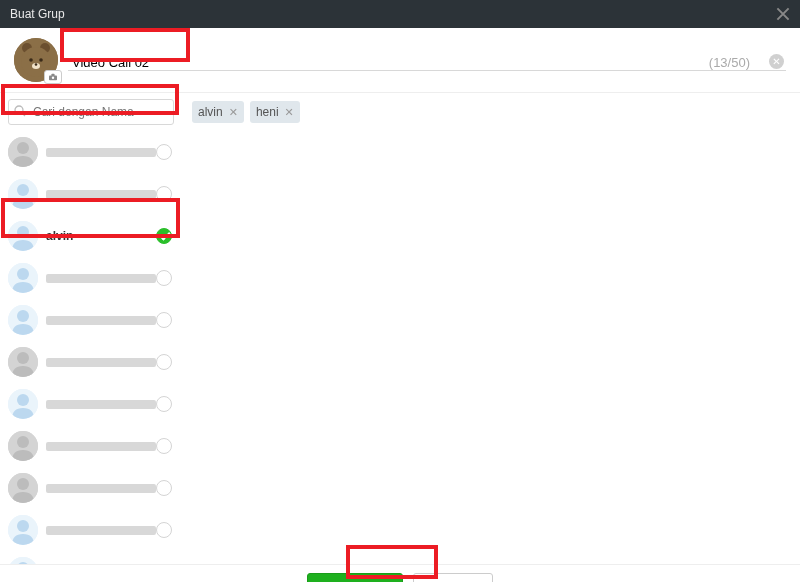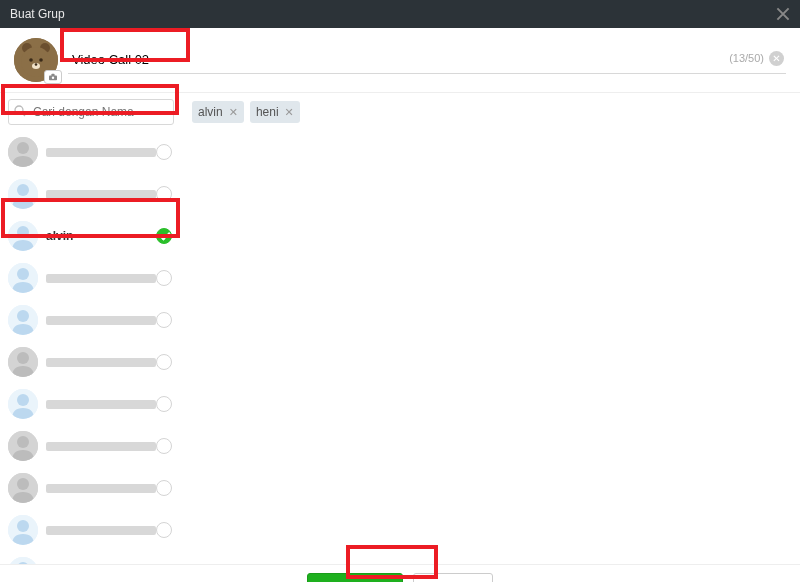--- a/index.html
+++ b/index.html
@@ -8,22 +8,22 @@
 .titlebar { background: #2c3338; height: 28px; display: flex; align-items: center; padding: 0 10px; color: #e8e8e8; font-size: 12px; justify-content: space-between; }
 .titlebar .close { width: 14px; height: 14px; color: #888; cursor: pointer; display: flex; align-items: center; justify-content: center; }
 
 .top-section { padding: 10px 14px 10px 14px; display: flex; align-items: center; gap: 10px; }
 .avatar-lg { width: 44px; height: 44px; border-radius: 50%; background: #8b6f47; position: relative; flex-shrink: 0; display:flex; align-items:center; justify-content:center;}
 .avatar-lg svg { width: 44px; height: 44px; }
 .cam-badge { position: absolute; bottom: -2px; right: -4px; width: 18px; height: 14px; background: #fff; border: 1px solid #ccc; border-radius: 3px; display: flex; align-items: center; justify-content: center; }
 .cam-badge svg { width: 10px; height: 8px; }
 
 .group-name-wrap { flex: 1; position: relative; }
-.group-name-input { width: 100%; border: none; border-bottom: 1px solid #d8d8d8; padding: 6px 60px 6px 4px; font-size: 13px; outline: none; }
-.counter { position: absolute; right: 22px; top: 6px; font-size: 11px; color: #aaa; }
+.group-name-input { width: 100%; border: none; border-bottom: 1px solid #d8d8d8; padding: 6px 60px 0 4px; font-size: 13px; outline: none; }
+.counter { position: absolute; right: 36px; top: 6px; font-size: 13px; color: #aaa; }
 .clear-x { position: absolute; right: 2px; top: 5px; width: 15px; height: 15px; border-radius: 50%; background: #d0d0d0; color: #fff; font-size: 10px; display: flex; align-items:center; justify-content:center; cursor:pointer;}
 
 .body { display: flex; height: 472px; border-top: 1px solid #eee; }
 .col-left { width: 182px; display: flex; flex-direction: column; position: relative; }
 .search-wrap { padding: 6px 8px; }
 .search-input-c { position: relative; }
 .search-input { width: 100%; border: 1px solid #d8d8d8; border-radius: 3px; padding: 5px 6px 5px 24px; font-size: 12px; outline: none; color: #701a75;}
 .search-icon-s { position: absolute; left: 6px; top: 6px; width: 12px; height: 12px; color: #bbb; }
 
 .friend-list { flex: 1; overflow-y: hidden; }

